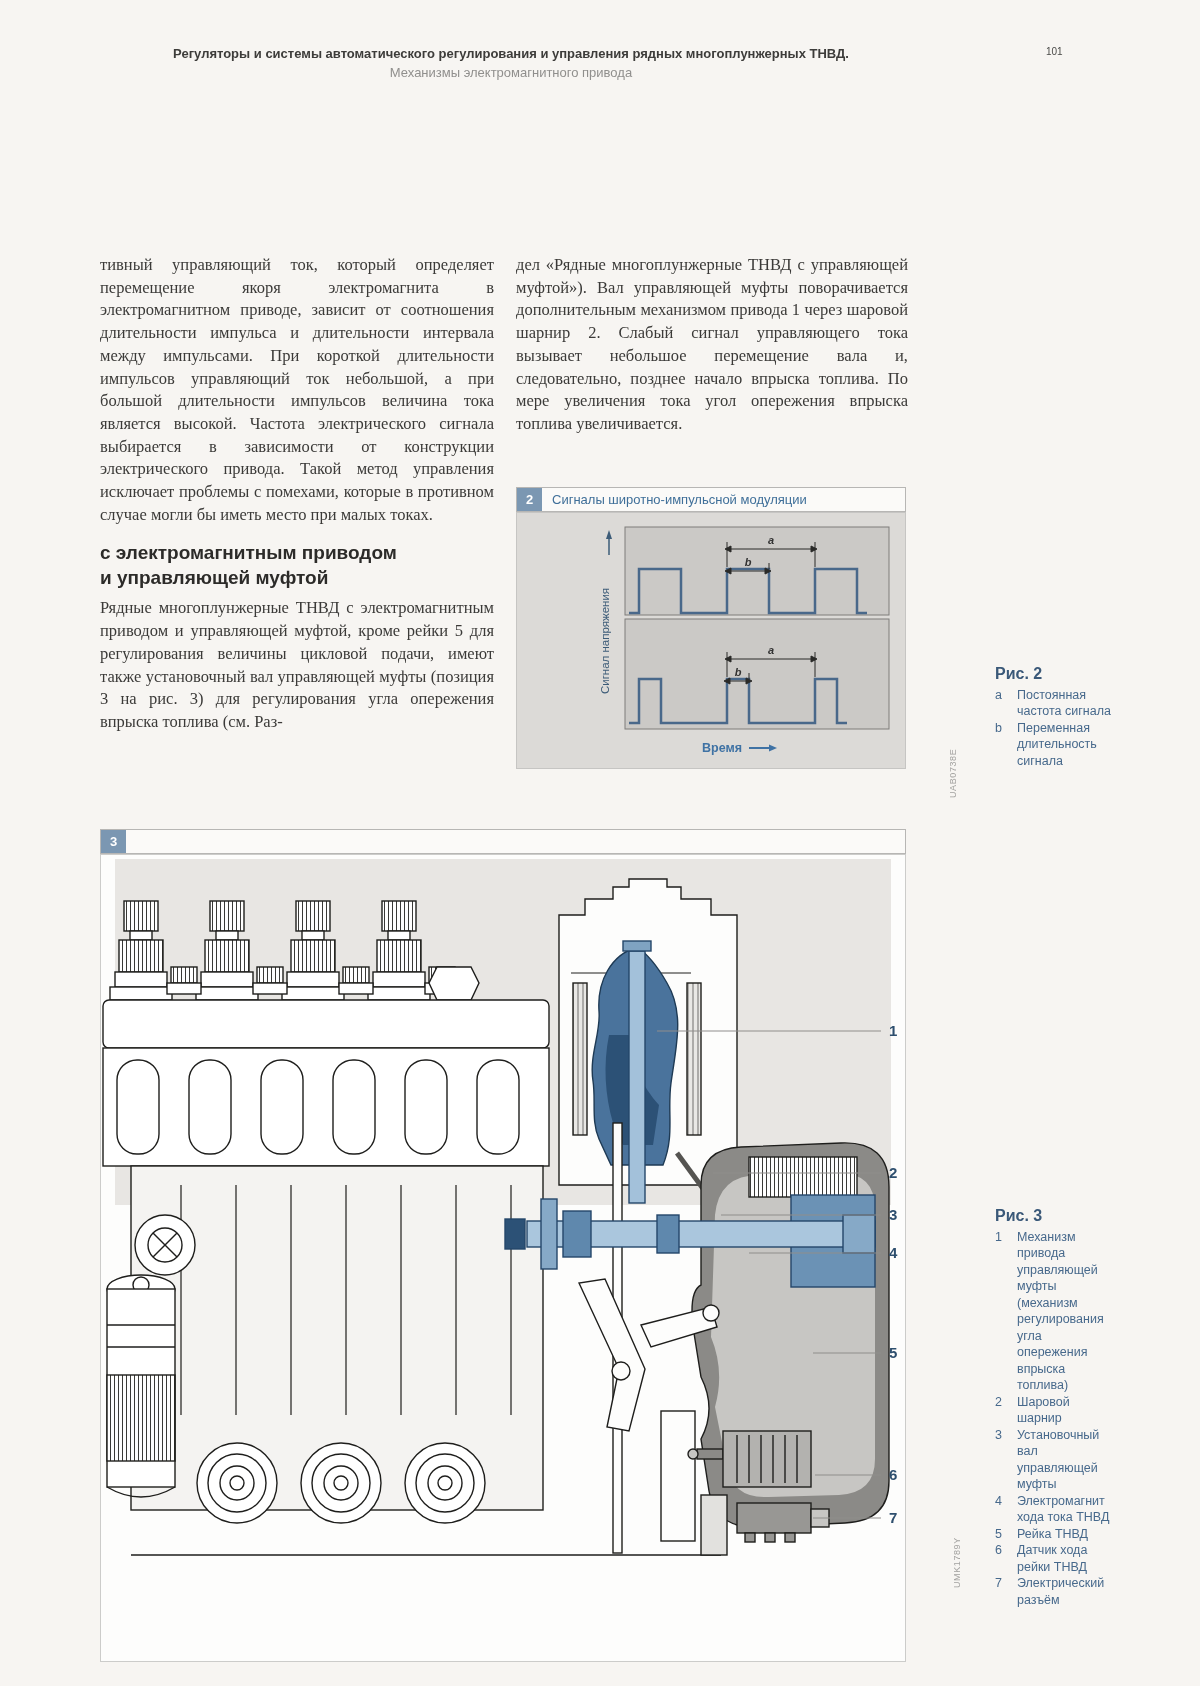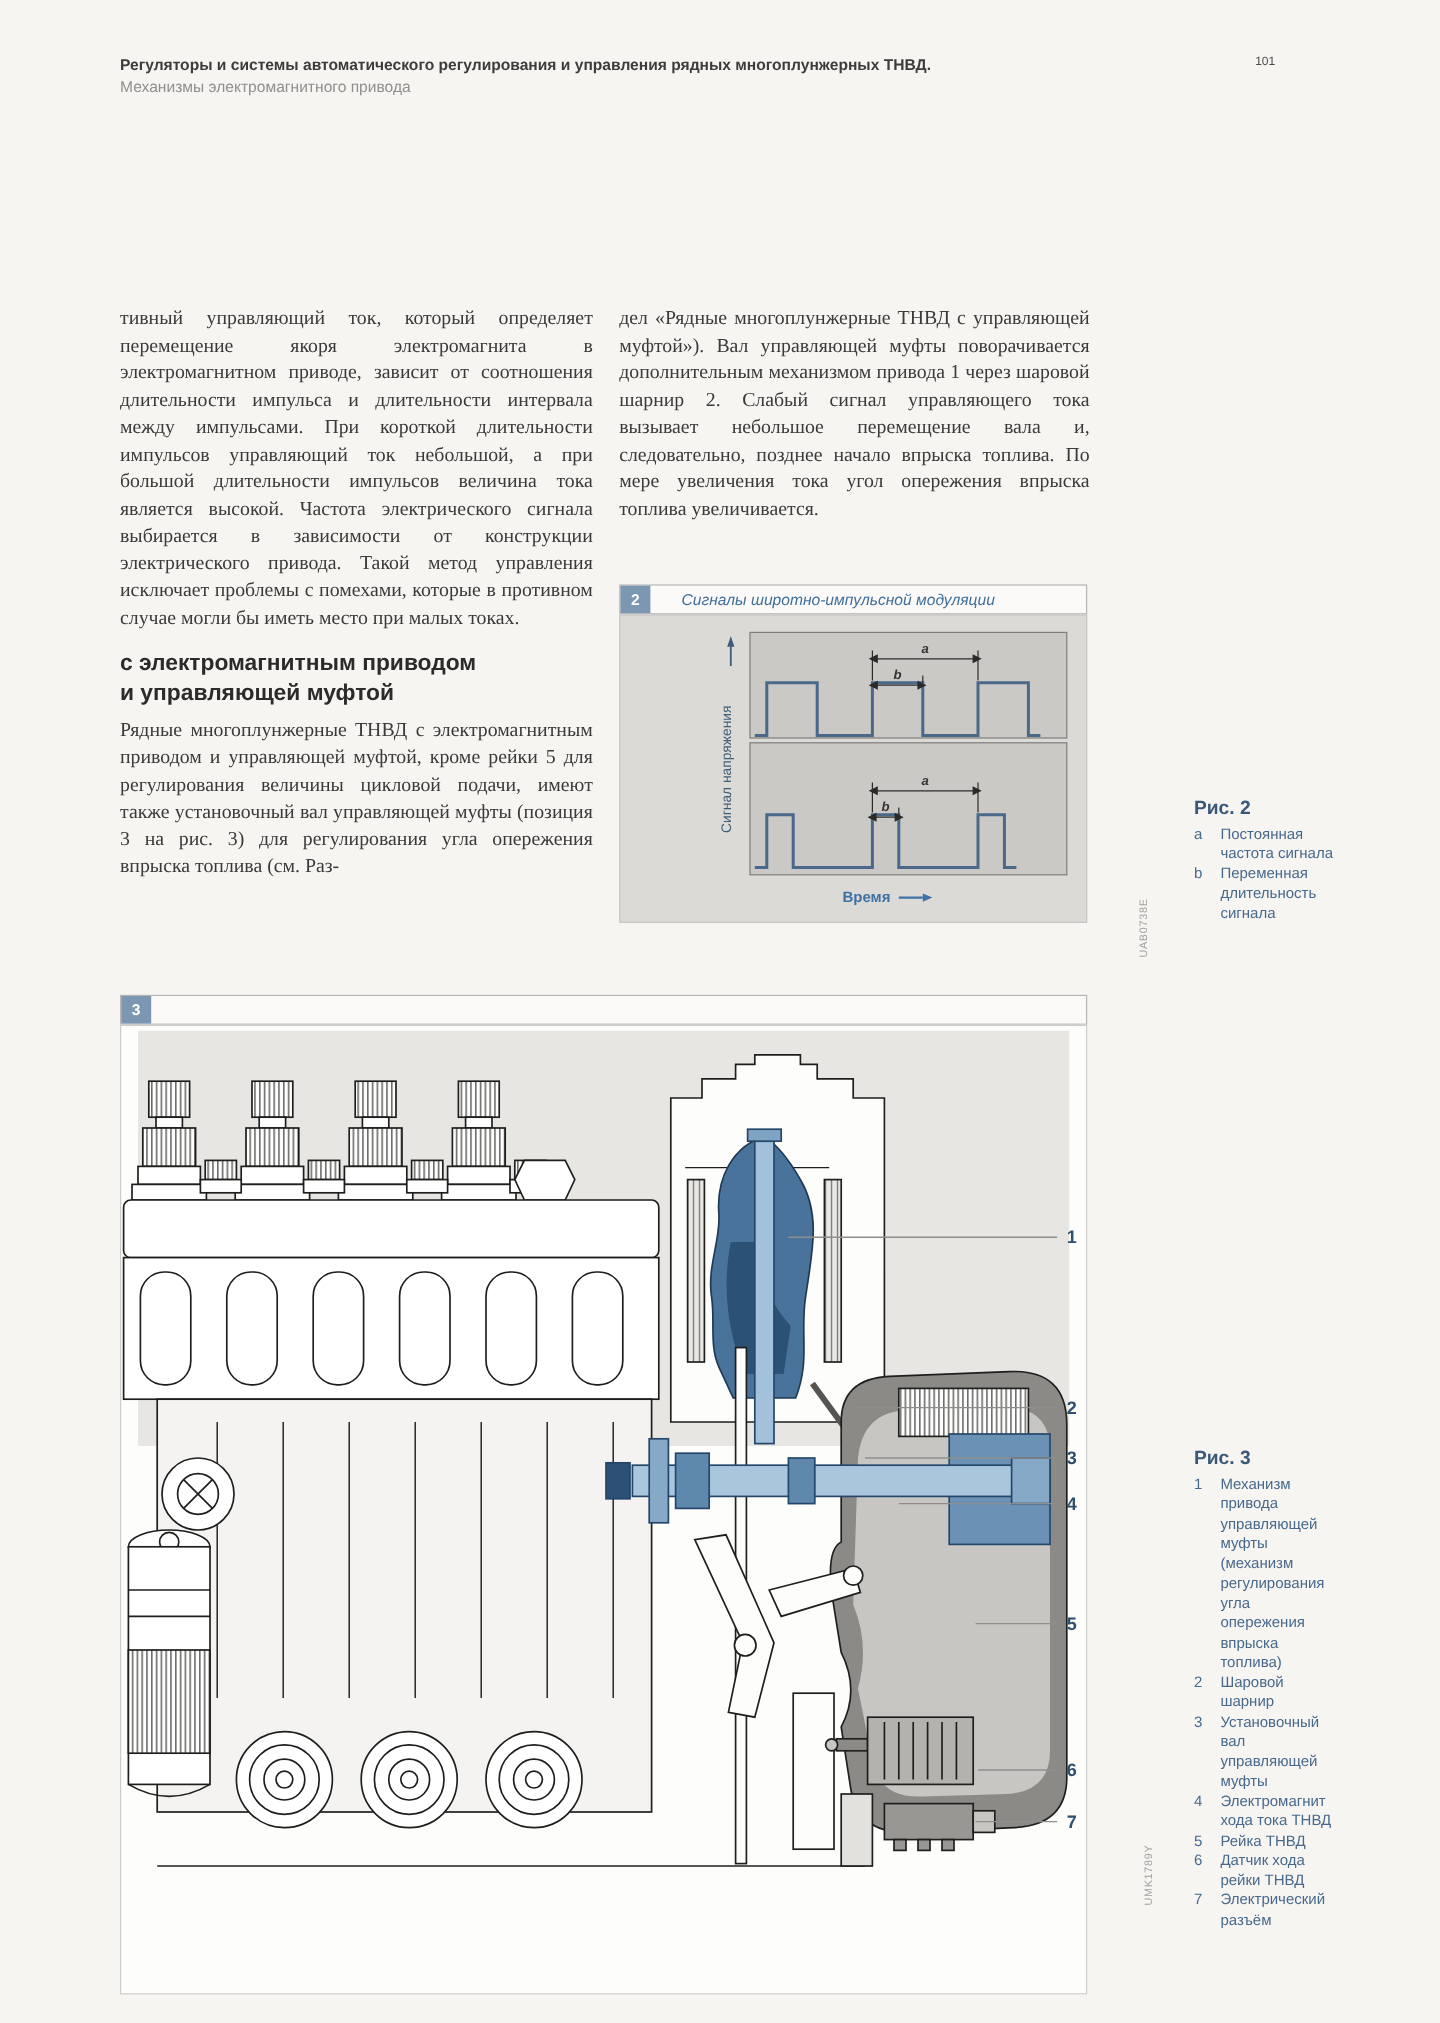--- a/index.html
+++ b/index.html
@@ -1,40 +1,40 @@
 <!DOCTYPE html>
 <html><head>
 <meta charset="utf-8">
 <style>
   html,body{margin:0;padding:0;background:#e9e8e6;}
   .page{position:relative;width:1200px;height:1686px;background:#f7f5f2;
         font-family:"Liberation Sans",sans-serif;overflow:hidden;margin:0 auto;}
   .abs{position:absolute;}
 
   
-  .hdr-title{left:100px;top:46px;width:822px;text-align:left;font-size:13px;
+  .hdr-title{left:100px;top:46px;width:822px;text-align:center;font-size:13px;
              font-weight:bold;color:#3d3c3a;}
-  .hdr-sub{left:100px;top:65px;width:822px;text-align:left;font-size:13px;color:#908f8d;}
+  .hdr-sub{left:100px;top:65px;width:822px;text-align:center;font-size:13px;color:#908f8d;}
   .page-num{left:1046px;top:46px;font-size:10px;color:#4a4a48;}
 
   
   .col{font-family:"Liberation Serif",serif;font-size:16.5px;line-height:22.7px;
        color:#3b3a38;text-align:justify;}
   .col1{left:100px;top:254px;width:394px;}
   .col2{left:516px;top:254px;width:392px;}
   .sec-head{font-family:"Liberation Sans",sans-serif;font-weight:bold;font-size:19px;
             line-height:24.5px;color:#2c2b29;text-align:left;margin:15px 0 7px;}
   .sec-head div{white-space:nowrap;}
 
   
   .fig-hd{height:25px;background:#fbfaf8;border:1px solid #b7b6b4;box-sizing:border-box;
           display:flex;align-items:center;}
   .fig-num{width:25px;height:23px;background:#7b97b2;color:#fff;font-weight:bold;
            font-size:13px;display:flex;align-items:center;justify-content:center;flex:0 0 25px;}
-  .fig-title{color:#3f6f99;font-size:13px;padding-left:26px;white-space:nowrap;font-style:italic;}
+  .fig-title{color:#3f6f99;font-size:13px;padding-left:10px;white-space:nowrap;}
 
   .fig2-hd{left:516px;top:487px;width:390px;}
   .fig2-body{left:516px;top:512px;width:390px;height:257px;border:1px solid #c6c5c3;
              box-sizing:border-box;background:#dcdad7;}
   .fig3-hd{left:100px;top:829px;width:806px;}
   .fig3-body{left:100px;top:854px;width:806px;height:808px;border:1px solid #ccccca;
              box-sizing:border-box;background:#fdfdfc;}
 
   
   .cap{width:118px;font-size:12.5px;line-height:16.5px;color:#47698c;}

